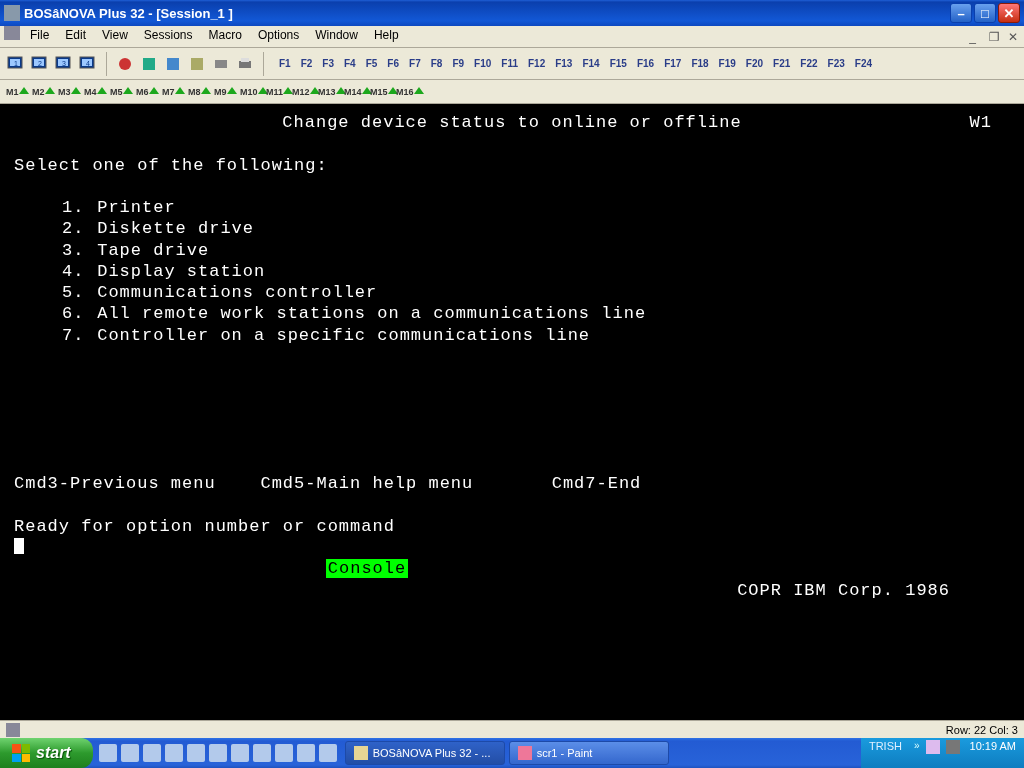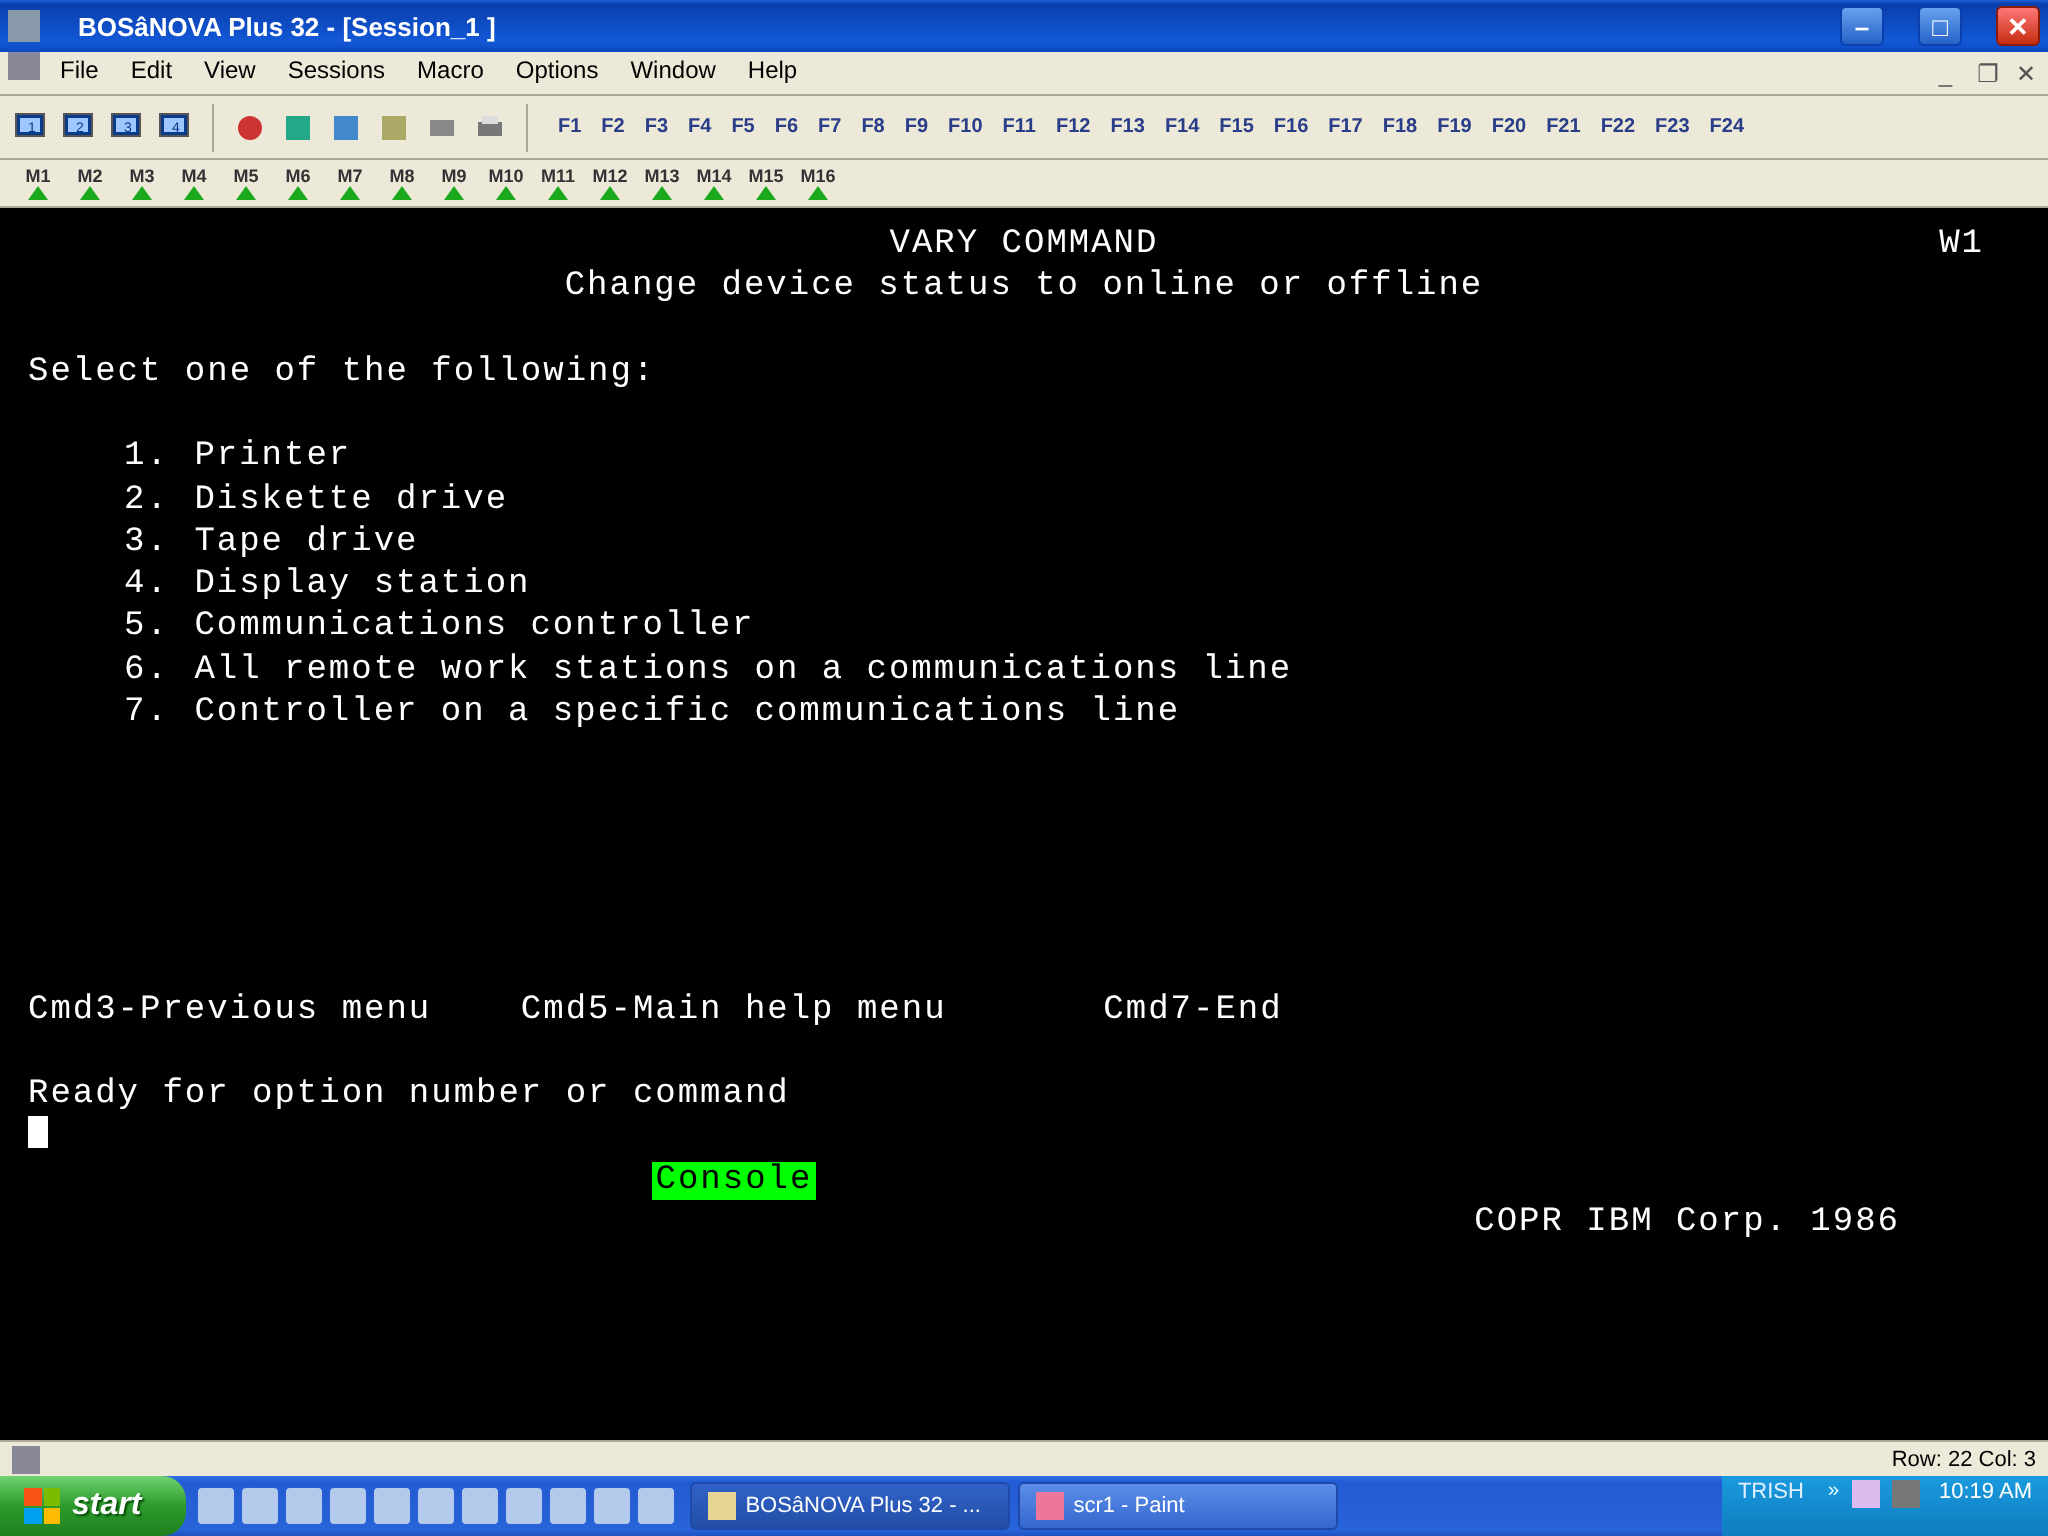--- a/index.html
+++ b/index.html
@@ -11,21 +11,20 @@
     overflow: hidden;
     display: flex; flex-direction: column;
   }
   
   .titlebar {
     height: 26px;
     background: linear-gradient(to bottom, #1f5fd6 0%, #0a3fad 8%, #1258d6 80%, #0d49c0 100%);
     color: #fff; font-weight: bold;
     display: flex; align-items: center; padding: 12px 4px;
     font-size: 13px;
-    gap: 15px;
   }
   .titlebar .ticon { width:16px; height:16px; background:#89a; margin-right:4px; display:inline-block;}
   .titlebar .spacer { flex: 1; }
   .winbtn {
     width: 22px; height: 20px; margin-left: 2px;
     border-radius: 3px; display:inline-flex; align-items:center; justify-content:center;
     font-family: Arial; font-weight:bold; color:#fff;
   }
   .winbtn.min, .winbtn.max { background: linear-gradient(#68a0ee,#2462c7); border:1px solid #0a3fad; }
   .winbtn.close { background: linear-gradient(#f77,#c62e11); border:1px solid #8b1a06; }
@@ -50,21 +49,21 @@
     display:inline-flex; align-items:center; justify-content:center;
     border:1px solid transparent;
   }
   .tool-icon svg{width:18px;height:18px;}
   .fkeys { display:flex; gap:4px; margin-left:6px; }
   .fkey { font-size:10px; color:#2a3d88; font-weight:bold; padding:1px 3px; }
   .session-tabs {
     background:#ece9d8; border-bottom:1px solid #aca899;
     display:flex; align-items:center; padding:2px 6px; height:24px;
   }
-  .mtab { display:flex; flex-direction:column; align-items:center; width:26px; }
+  .mtab { display:flex; flex-direction:row; align-items:flex-start; width:26px; }
   .mtab .lbl { font-size:9px; color:#333; font-weight:bold; }
   .mtab .tri { width:0;height:0;border-left:5px solid transparent;border-right:5px solid transparent;border-bottom:7px solid #1ca81c;}
   
   .terminal {
     flex:1; background:#000; color:#fff;
     font-family:"Courier New", monospace; font-size:17px;
     padding:8px 14px; position:relative; line-height:1.25;
     letter-spacing:1px;
   }
   .terminal .row { white-space:pre; }
@@ -291,21 +290,20 @@
       <span class="tri"></span>
     </span>
   <span class="mtab">
       <span class="lbl">M16</span>
       <span class="tri"></span>
     </span>
 </div>
 
 <div class="terminal">
   <div class="w1">W1</div>
-  <div class="row title-row">VARY COMMAND</div>
   <div class="row title-row">Change device status to online or offline</div>
   <div class="row">&nbsp;</div>
   <div class="row">Select one of the following:</div>
   <div class="row">&nbsp;</div>
   <div class="row opt"><span class="optnum">1.</span> <span>Printer</span></div>
   <div class="row opt"><span class="optnum">2.</span> <span>Diskette drive</span></div>
   <div class="row opt"><span class="optnum">3.</span> <span>Tape drive</span></div>
   <div class="row opt"><span class="optnum">4.</span> <span>Display station</span></div>
   <div class="row opt"><span class="optnum">5.</span> <span>Communications controller</span></div>
   <div class="row opt"><span class="optnum">6.</span> <span>All remote work stations on a communications line</span></div>

